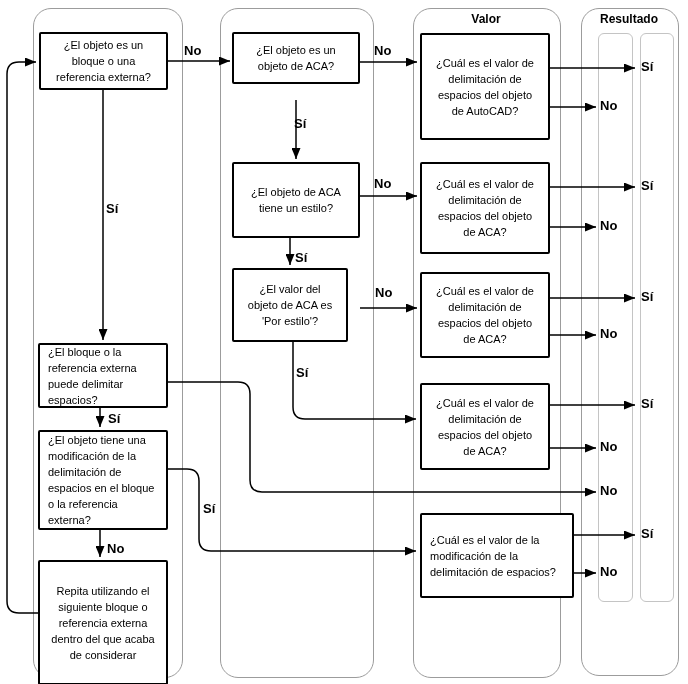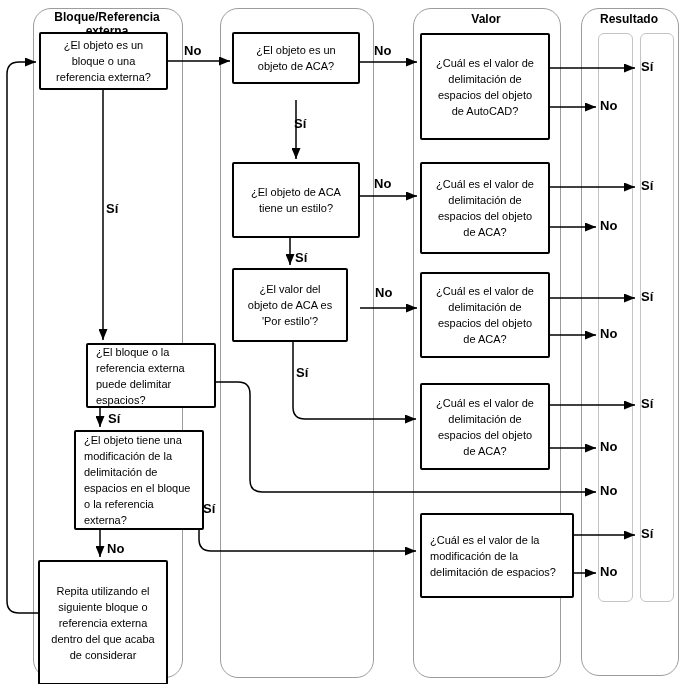--- a/index.html
+++ b/index.html
@@ -34,21 +34,20 @@
 <div class="stage">
 
   <div class="lane" style="left:33px;top:8px;width:148px;height:668px;"></div>
   <div class="lane" style="left:220px;top:8px;width:152px;height:668px;"></div>
   <div class="lane" style="left:413px;top:8px;width:146px;height:668px;"></div>
   <div class="lane" style="left:581px;top:8px;width:96px;height:666px;"></div>
 
   <div class="result-lane" style="left:598px;top:33px;width:33px;height:567px;"></div>
   <div class="result-lane" style="left:640px;top:33px;width:32px;height:567px;"></div>
 
-  <div class="lane-title" style="left:33px;top:10px;width:148px;">Bloque/Referencia externa</div>
   <div class="lane-title" style="left:413px;top:12px;width:146px;">Valor</div>
   <div class="lane-title" style="left:581px;top:12px;width:96px;">Resultado</div>
 
   <svg class="wires" width="688" height="684" viewBox="0 0 688 684">
     <defs>
       <marker id="arr" viewBox="0 0 11 9" refX="11" refY="4.5" markerWidth="11" markerHeight="9" markerUnits="userSpaceOnUse" orient="auto">
         <path d="M0,0 L11,4.5 L0,9 Z" style="fill:#000;stroke:none;"></path>
       </marker>
     </defs>
     <path d="M168 61 H230" marker-end="url(#arr)"></path>
@@ -70,22 +69,22 @@
     <path d="M550 227 H596" marker-end="url(#arr)"></path>
     <path d="M550 298 H635" marker-end="url(#arr)"></path>
     <path d="M550 335 H596" marker-end="url(#arr)"></path>
     <path d="M550 405 H635" marker-end="url(#arr)"></path>
     <path d="M550 448 H596" marker-end="url(#arr)"></path>
     <path d="M550 535 H635" marker-end="url(#arr)"></path>
     <path d="M550 573 H596" marker-end="url(#arr)"></path>
   </svg>
 
   <div class="node" style="left:39px;top:32px;width:129px;height:58px;">¿El objeto es un bloque o una referencia externa?</div>
-  <div class="node ta-left" style="left:38px;top:343px;width:130px;height:65px;margin-left:48px;">¿El bloque o la referencia externa puede delimitar espacios?</div>
-  <div class="node ta-left" style="left:38px;top:430px;width:130px;height:100px;margin-left:36px;">¿El objeto tiene una modificación de la delimitación de espacios en el bloque o la referencia externa?</div>
+  <div class="node ta-left" style="left:38px;top:343px;width:130px;height:65px;">¿El bloque o la referencia externa puede delimitar espacios?</div>
+  <div class="node ta-left" style="left:38px;top:430px;width:130px;height:100px;">¿El objeto tiene una modificación de la delimitación de espacios en el bloque o la referencia externa?</div>
   <div class="node" style="left:38px;top:560px;width:130px;height:125px;">Repita utilizando el siguiente bloque o referencia externa dentro del que acaba de considerar</div>
 
   <div class="node" style="left:232px;top:32px;width:128px;height:52px;">¿El objeto es un objeto de ACA?</div>
   <div class="node" style="left:232px;top:162px;width:128px;height:76px;">¿El objeto de ACA tiene un estilo?</div>
   <div class="node" style="left:232px;top:268px;width:116px;height:74px;">¿El valor del objeto de ACA es 'Por estilo'?</div>
 
   <div class="node" style="left:420px;top:33px;width:130px;height:107px;">¿Cuál es el valor de delimitación de espacios del objeto de AutoCAD?</div>
   <div class="node" style="left:420px;top:162px;width:130px;height:92px;">¿Cuál es el valor de delimitación de espacios del objeto de ACA?</div>
   <div class="node" style="left:420px;top:272px;width:130px;height:86px;">¿Cuál es el valor de delimitación de espacios del objeto de ACA?</div>
   <div class="node" style="left:420px;top:383px;width:130px;height:87px;">¿Cuál es el valor de delimitación de espacios del objeto de ACA?</div>

